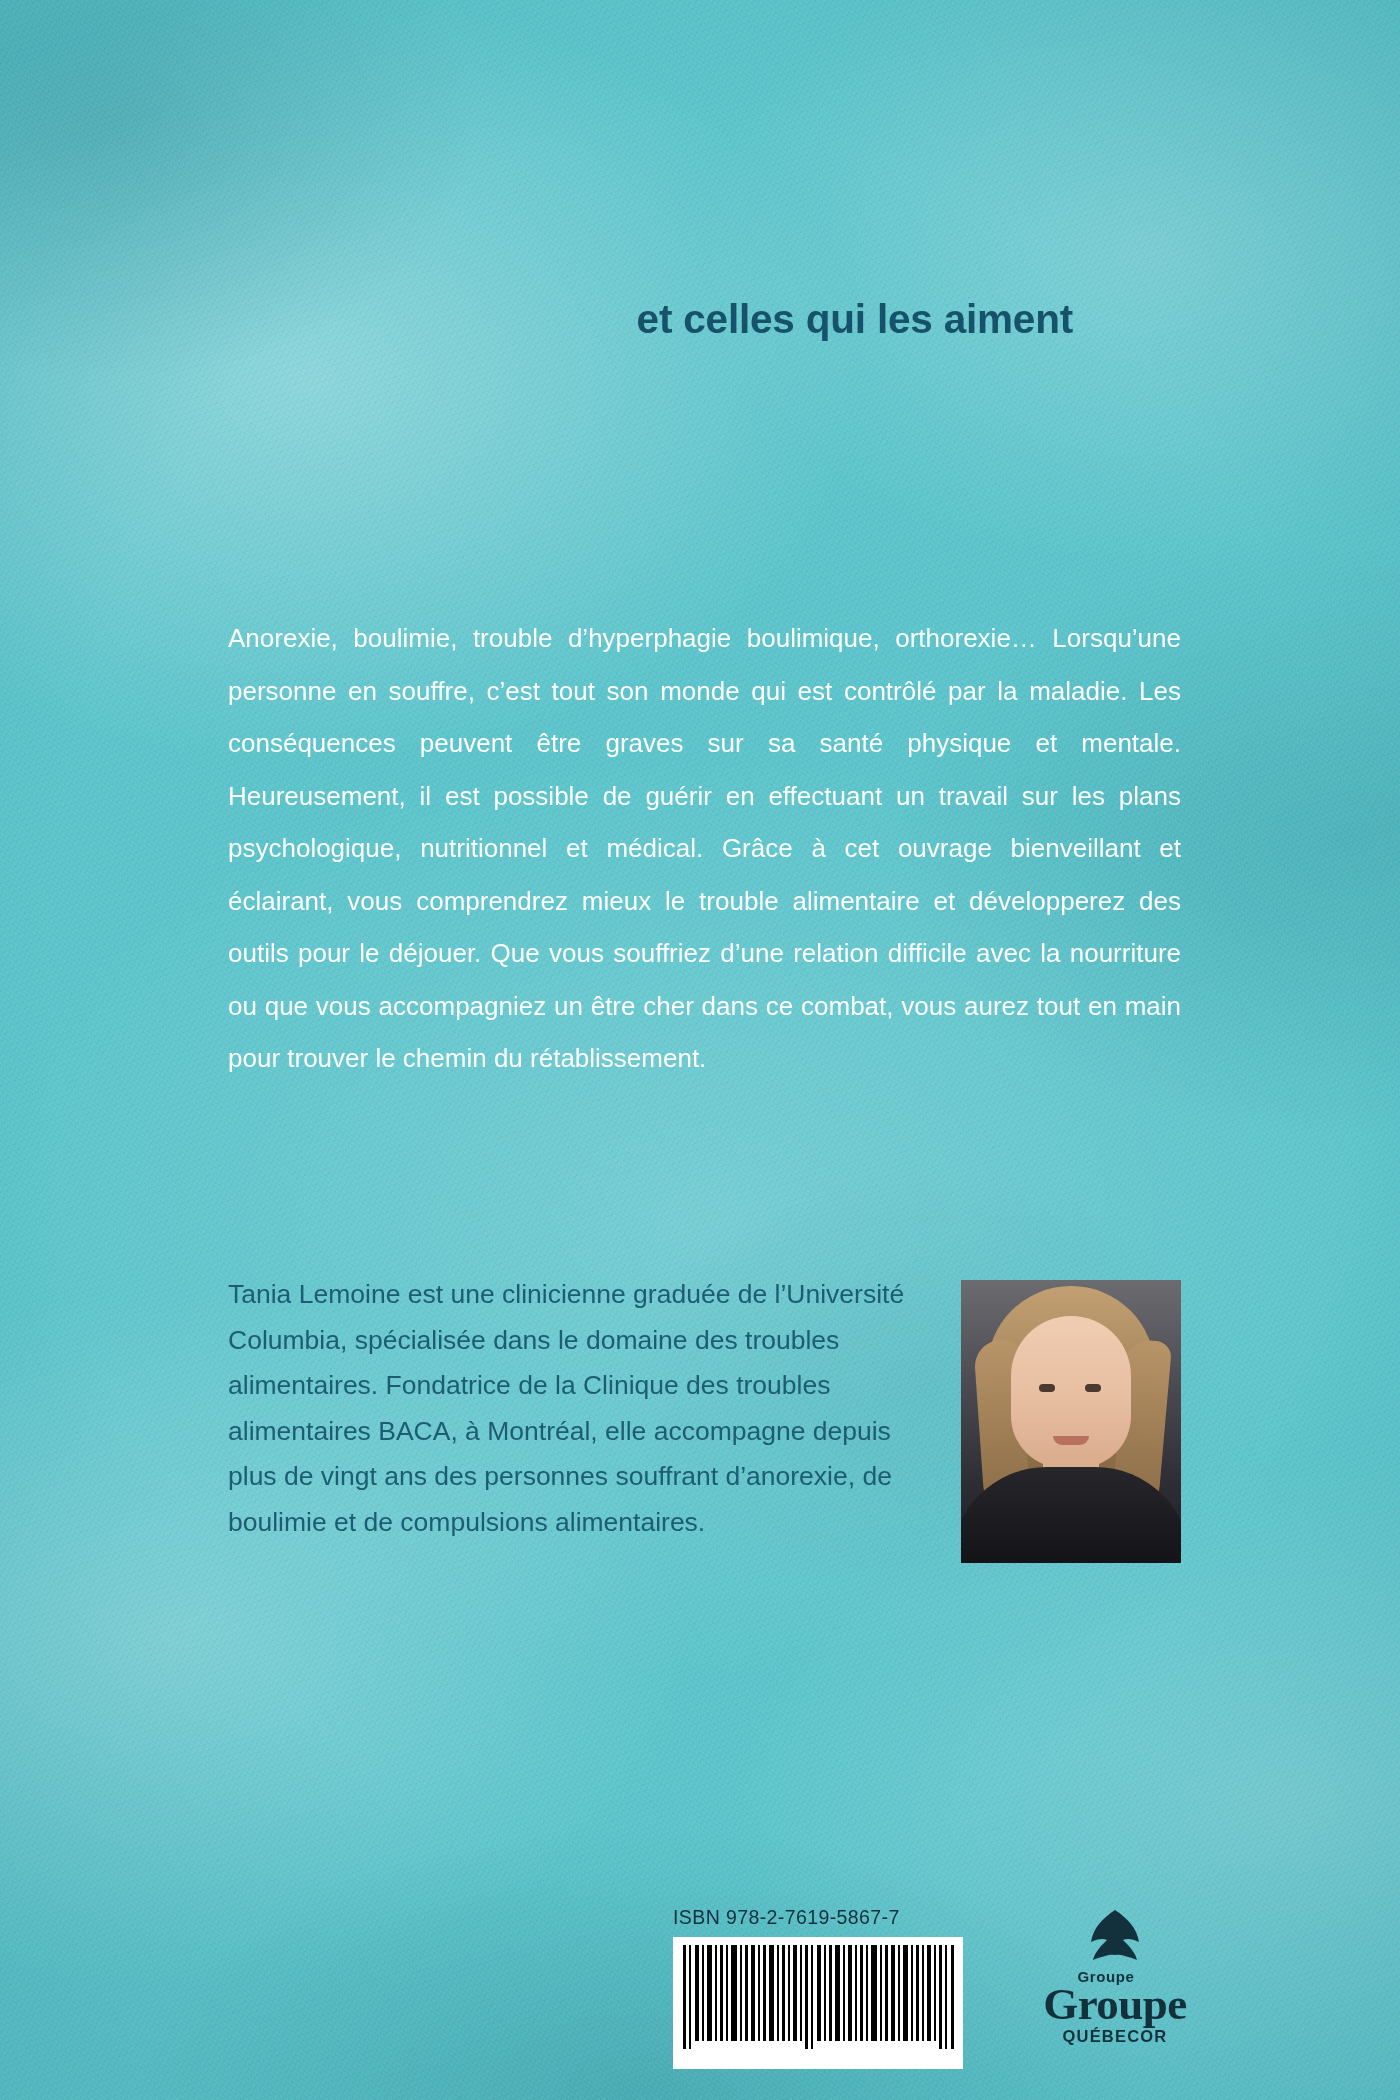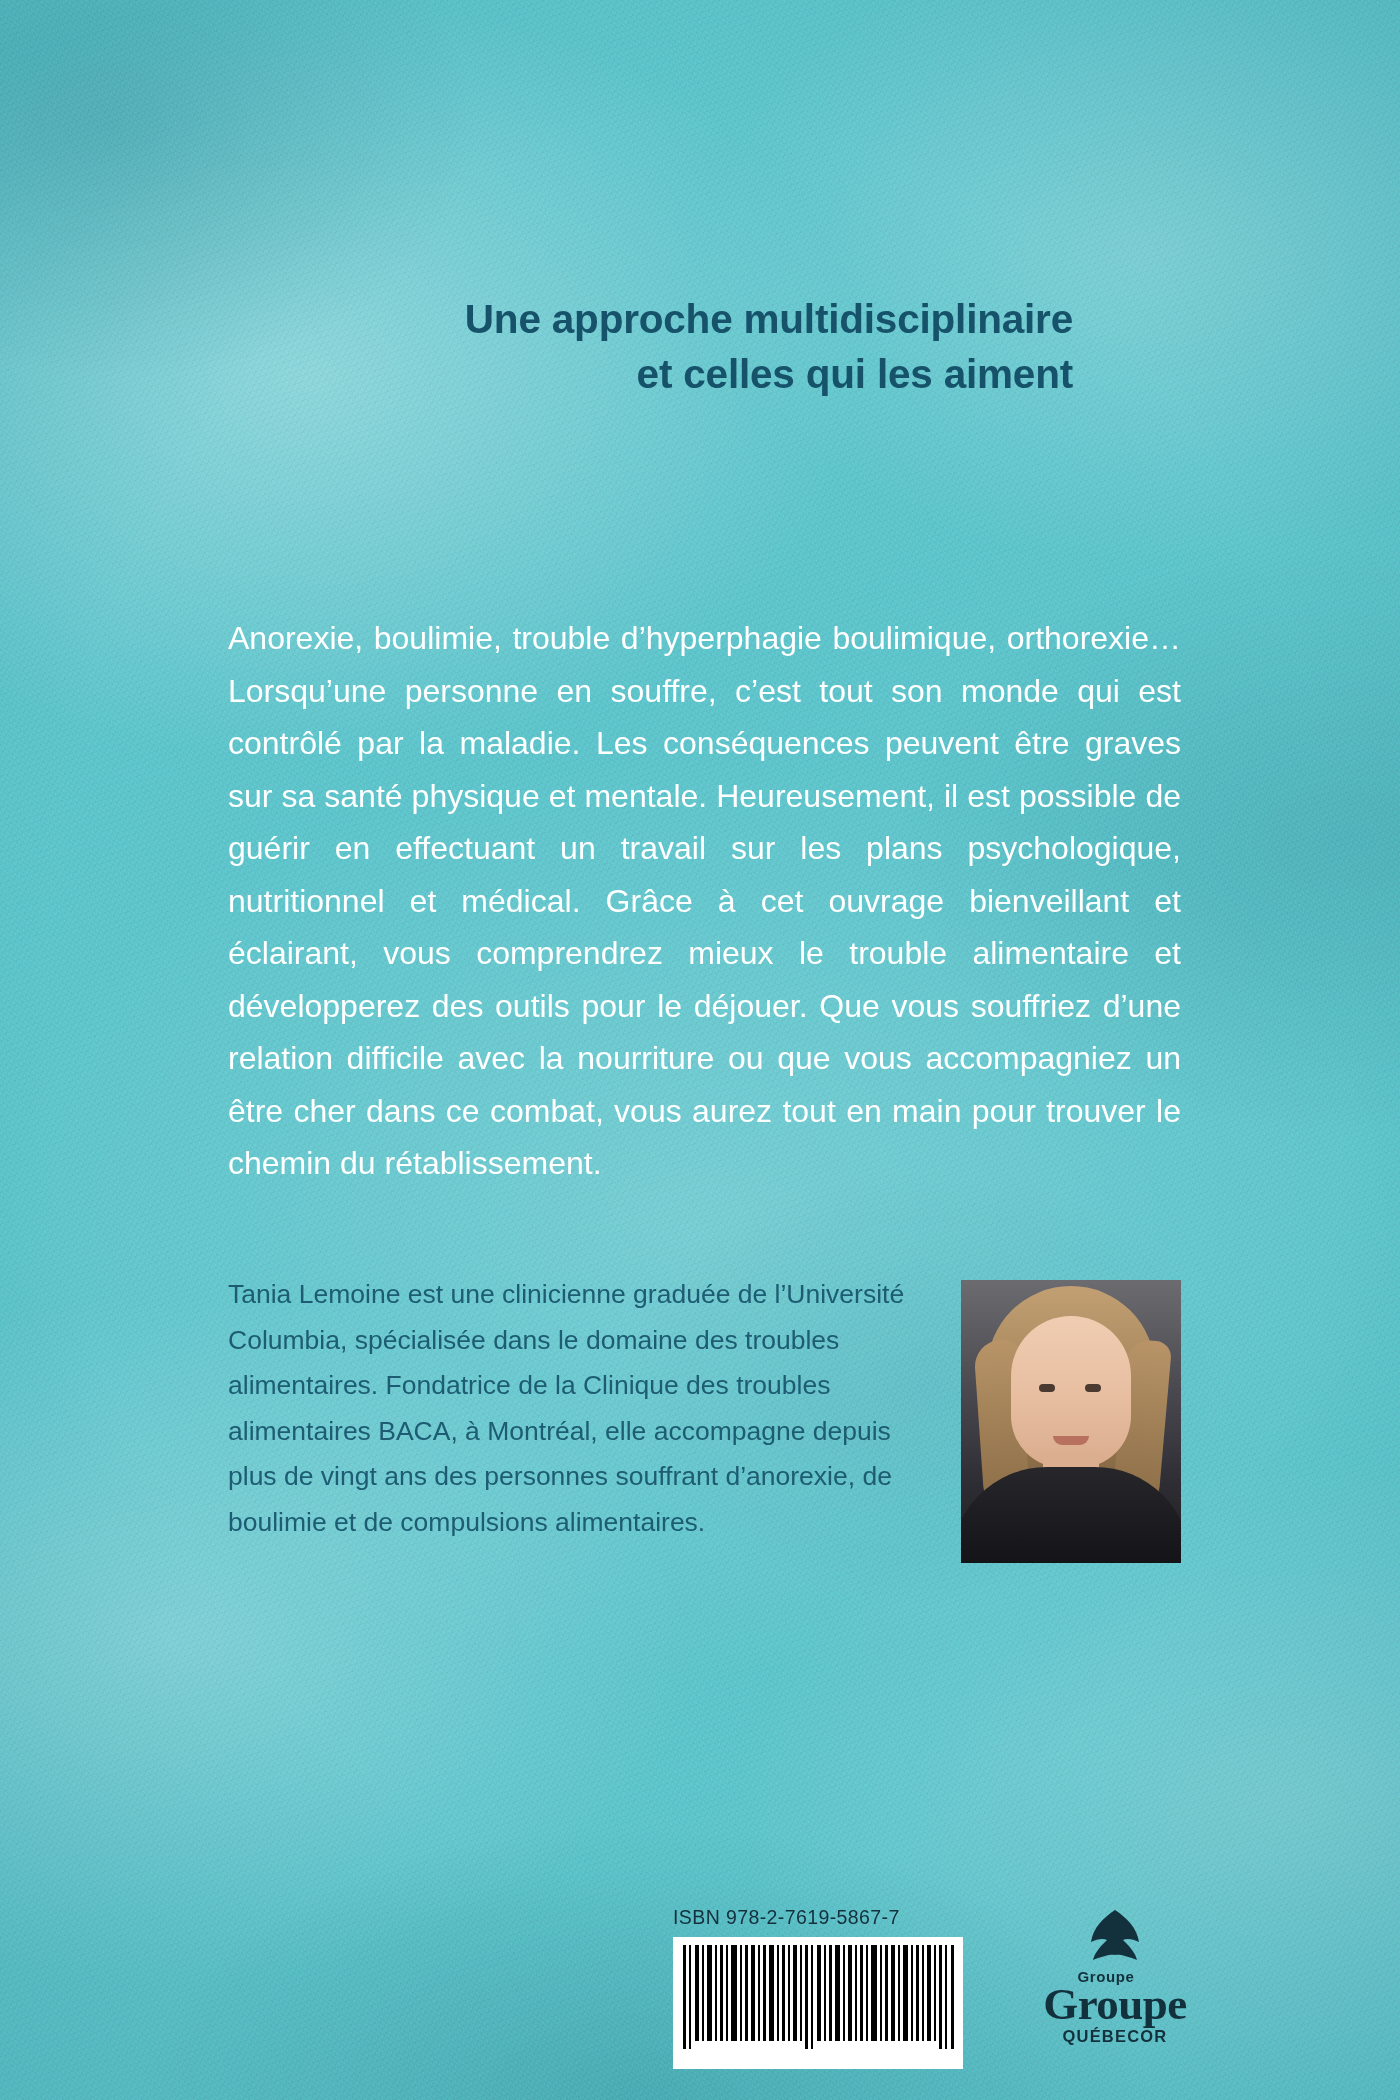--- a/index.html
+++ b/index.html
@@ -77,21 +77,21 @@
   }
   .headline div { white-space: pre; }
 
   
   .blurb {
     position: absolute;
     left: 228px;
     top: 612px;
     width: 953px;
     color: #ffffff;
-    font-size: 32px;
+    font-size: 26px;
     line-height: 52.5px;
     text-align: justify;
     text-justify: inter-word;
   }
   .blurb p { margin: 0; }
 
   
   .author-wrap {
     position: absolute;
     left: 228px;
@@ -241,21 +241,20 @@
 
 <div class="cover">
   <div class="tex tex-a"></div>
   <div class="tex tex-b"></div>
   <div class="tex tex-grain"></div>
   <div class="tex tex-vig"></div>
 
   <div class="content">
 
     <div class="headline">
-      <div>Une approche multidisciplinaire</div>
       <div>et celles qui les aiment</div>
     </div>
 
     <div class="blurb">
       <p>Anorexie, boulimie, trouble d’hyperphagie boulimique, orthorexie… Lorsqu’une personne en souffre, c’est tout son monde qui est contrôlé par la maladie. Les conséquences peuvent être graves sur sa santé physique et mentale. Heureusement, il est possible de guérir en effectuant un travail sur les plans psychologique, nutritionnel et médical. Grâce à cet ouvrage bienveillant et éclairant, vous comprendrez mieux le trouble alimentaire et développerez des outils pour le déjouer. Que vous souffriez d’une relation difficile avec la nourriture ou que vous accompagniez un être cher dans ce combat, vous aurez tout en main pour trouver le chemin du rétablissement.</p>
     </div>
 
     <div class="author-wrap">
       <div class="author-text">
         <p>Tania Lemoine est une clinicienne graduée de l’Université Columbia, spécialisée dans le domaine des troubles alimentaires. Fondatrice de la Clinique des troubles alimentaires BACA, à Montréal, elle accompagne depuis plus de vingt ans des personnes souffrant d’anorexie, de boulimie et de compulsions alimentaires.</p>

